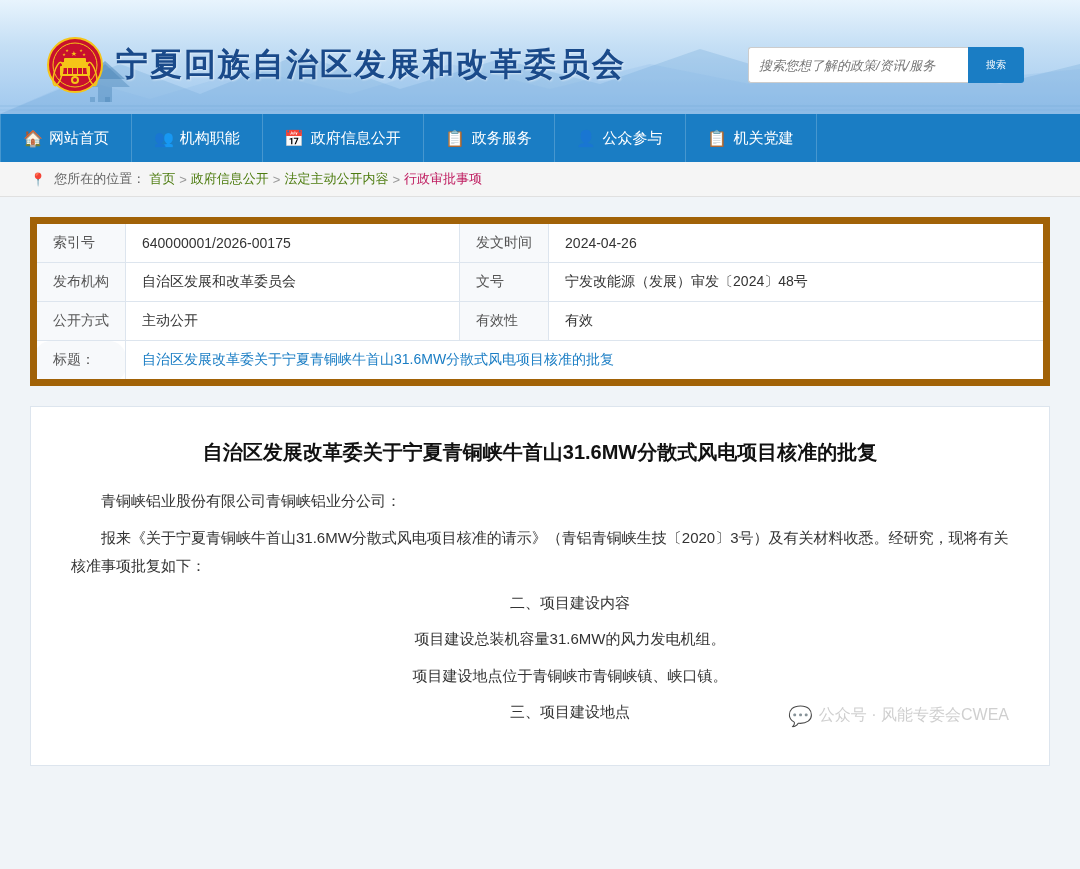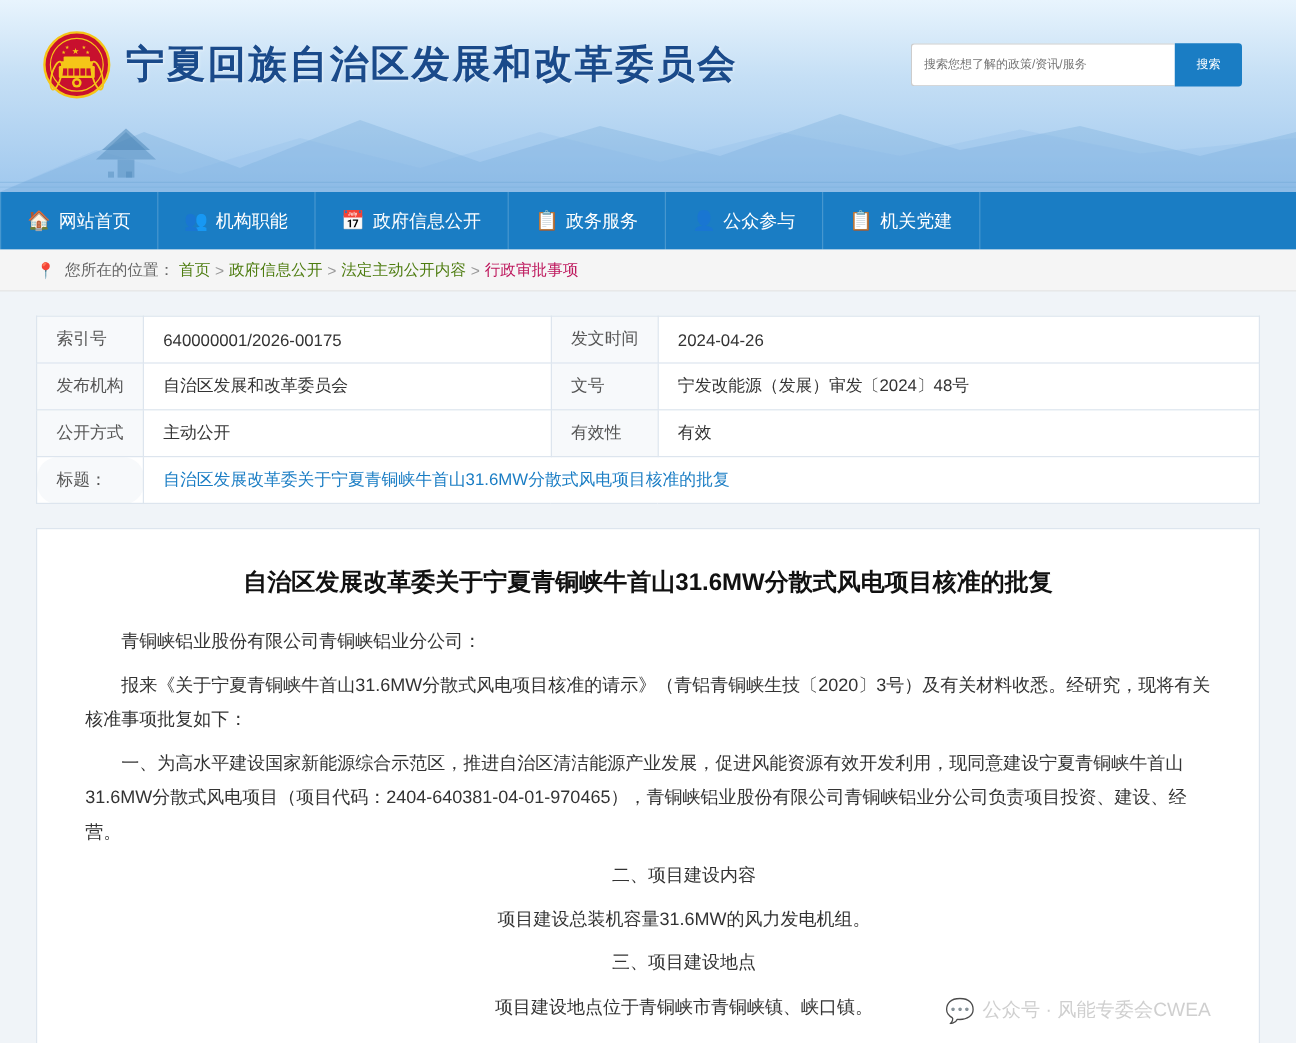--- a/index.html
+++ b/index.html
@@ -7,23 +7,23 @@
       font-family: 'Microsoft YaHei', 'SimHei', sans-serif;
       background: #f0f4f8;
       width: 1080px;
       min-height: 869px;
       overflow-x: hidden;
     }
 
     
     .header {
       background: linear-gradient(180deg, #e8f4fd 0%, #c5dff5 40%, #a0c8ee 100%);
-      padding: 5px;
+      padding: 16px;
       position: relative;
-      height: 160px;
+      height: 114px;
       overflow: hidden;
     }
     .header-inner {
       display: flex;
       align-items: center;
       justify-content: space-between;
       padding: 20px 40px 10px 30px;
       position: relative;
       z-index: 2;
     }
@@ -48,25 +48,26 @@
       display: flex;
       align-items: center;
       gap: 0;
     }
     .search-input {
       width: 220px;
       height: 36px;
       border: 1px solid #ccc;
       border-right: none;
       padding: 0 10px;
-      font-size: 10px;
+      font-size: 13px;
       color: #999;
       background: white;
       border-radius: 3px 0 0 3px;
       outline: none;
+      font-style: italic;
     }
     .search-button {
       height: 36px;
       padding: 0 18px;
       background: #1a7dc4;
       color: white;
       font-size: 10px;
       border: none;
       cursor: pointer;
       border-radius: 0 3px 3px 0;
@@ -138,21 +139,21 @@
     .main-content {
       padding: 20px 30px;
       background: #f0f4f8;
     }
 
     
     .info-table {
       width: 100%;
       border-collapse: collapse;
       background: white;
-      border: 1px solid #a16207;
+      border: 7px solid #a16207;
       margin-bottom: 20px;
       font-size: 14px;
     }
     .info-table td {
       padding: 10px 16px;
       border: 1px solid #dde5ee;
       vertical-align: middle;
     }
     .info-table .label-cell {
       background: #f7f9fb;
@@ -343,25 +344,24 @@
         <td class="title-value" colspan="3">自治区发展改革委关于宁夏青铜峡牛首山31.6MW分散式风电项目核准的批复</td>
       </tr>
     </tbody>
   </table>
 
   <div class="doc-area">
     <div class="doc-title">自治区发展改革委关于宁夏青铜峡牛首山31.6MW分散式风电项目核准的批复</div>
     <div class="doc-body">
       <p>青铜峡铝业股份有限公司青铜峡铝业分公司：</p>
       <p>报来《关于宁夏青铜峡牛首山31.6MW分散式风电项目核准的请示》（青铝青铜峡生技〔2020〕3号）及有关材料收悉。经研究，现将有关核准事项批复如下：</p>
-      <p>一、为高水平建设国家新能源综合示范区，推进自治区清洁能源产业发展，促进风能资源有效开发利用，现同意建设宁夏青铜峡牛首山31.6MW分散式风电项目（项目代码：2404-640381-04-01-970465），青铜峡铝业股份有限公司青铜峡铝业分公司负责项目投资、建设、经营。</p>
       <p class="section-title">二、项目建设内容</p>
       <p class="section-title">项目建设总装机容量31.6MW的风力发电机组。</p>
+      <p class="section-title">项目建设地点位于青铜峡市青铜峡镇、峡口镇。</p>
       <p class="section-title">三、项目建设地点</p>
-      <p class="section-title">项目建设地点位于青铜峡市青铜峡镇、峡口镇。</p>
     </div>
 
     <div class="watermark">
       <span class="watermark-icon">💬</span>
       <span>公众号 · 风能专委会CWEA</span>
     </div>
   </div>
 
 </div>
 

